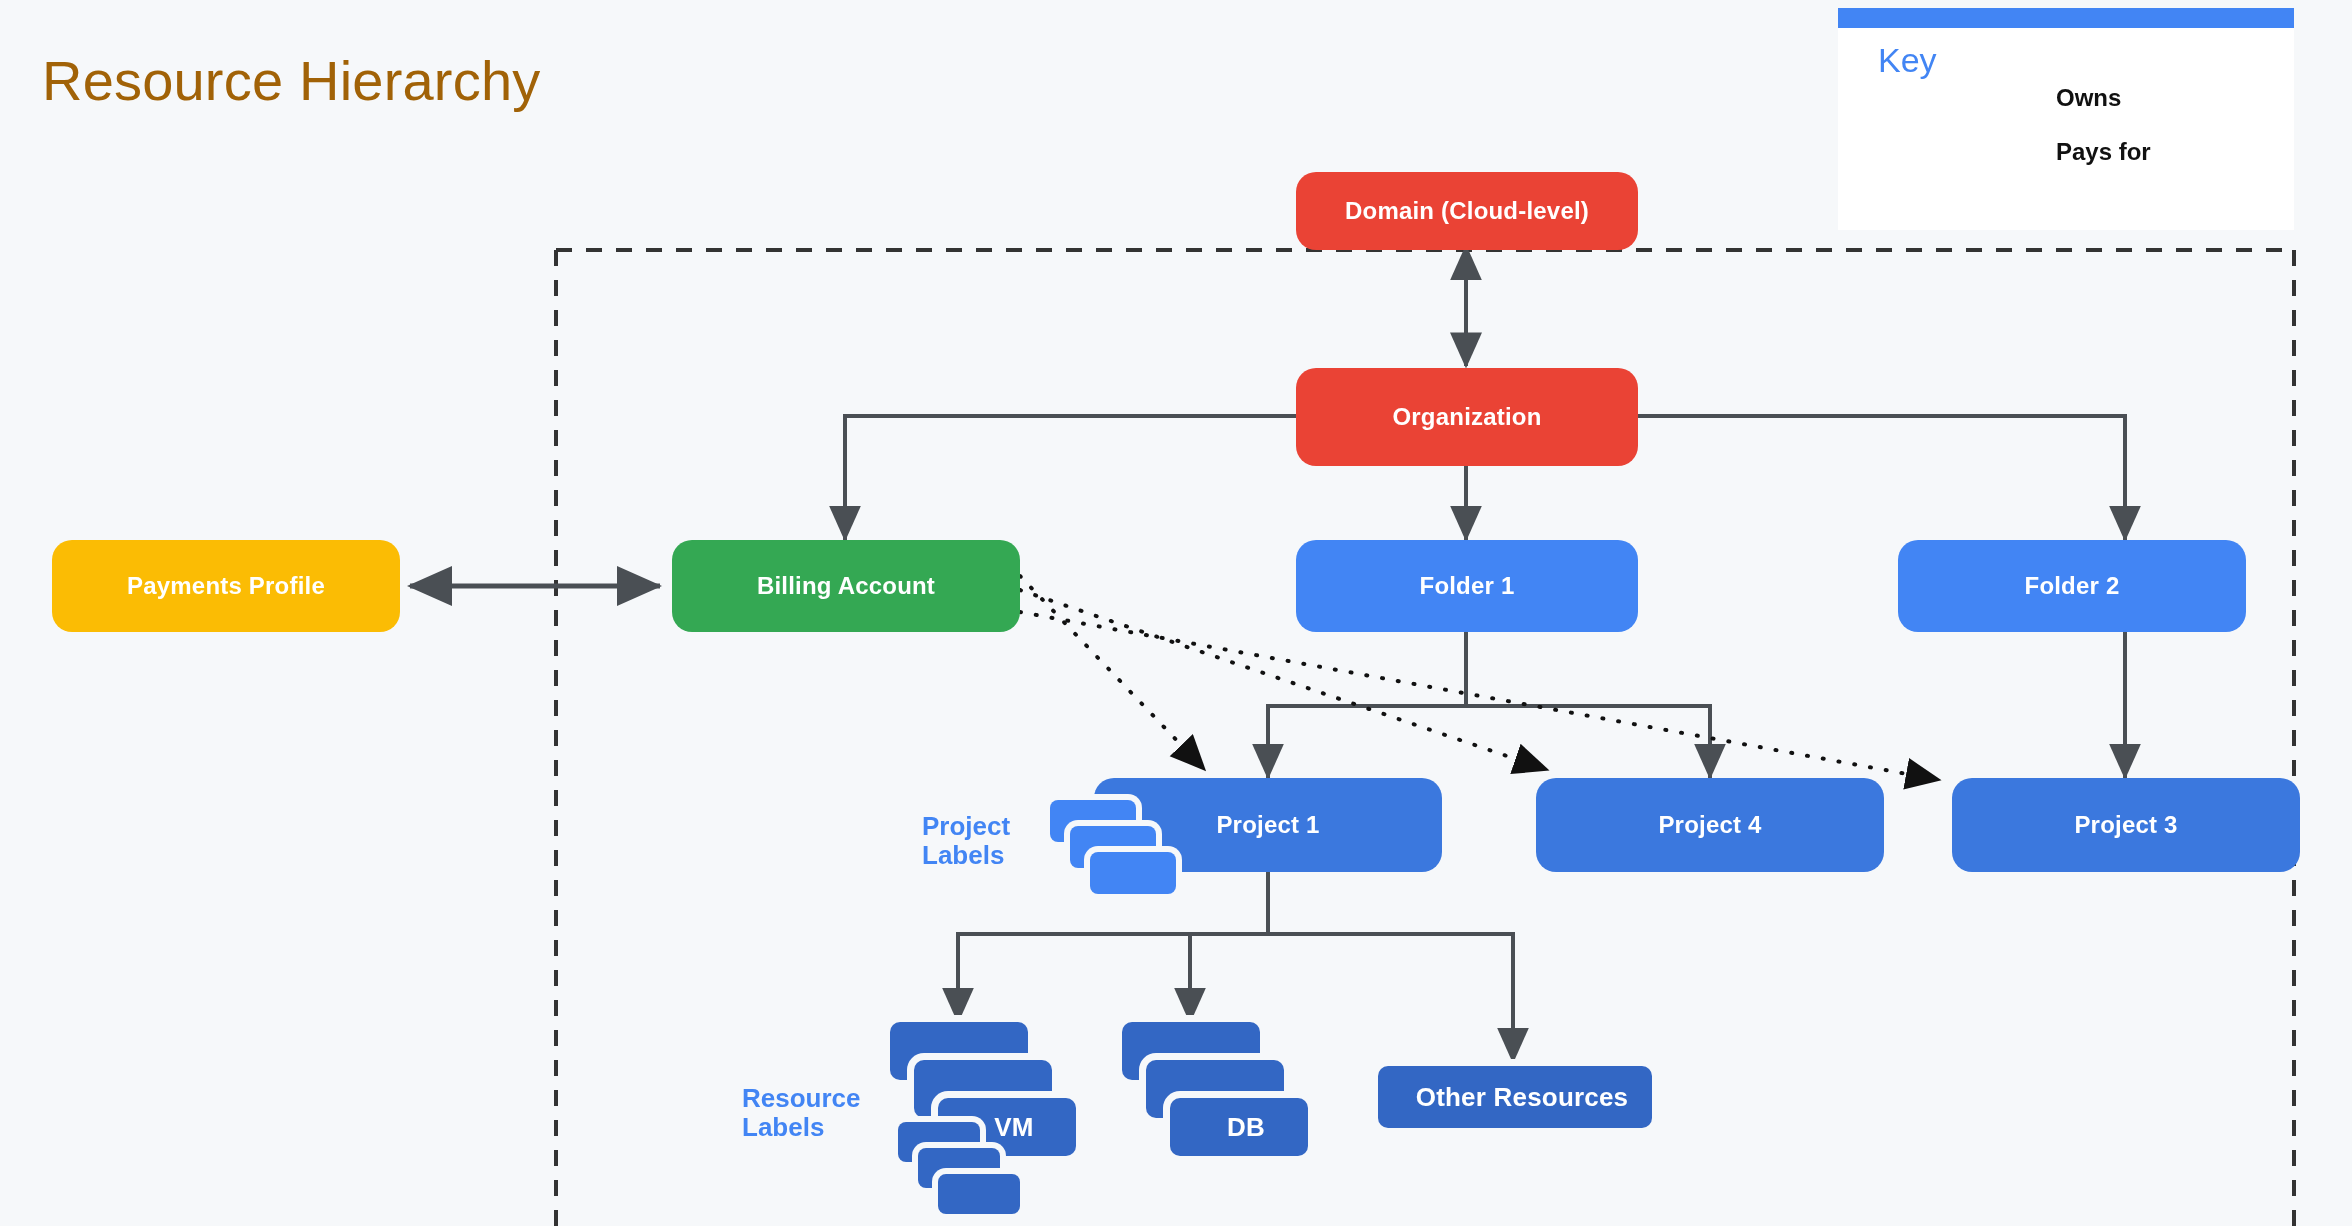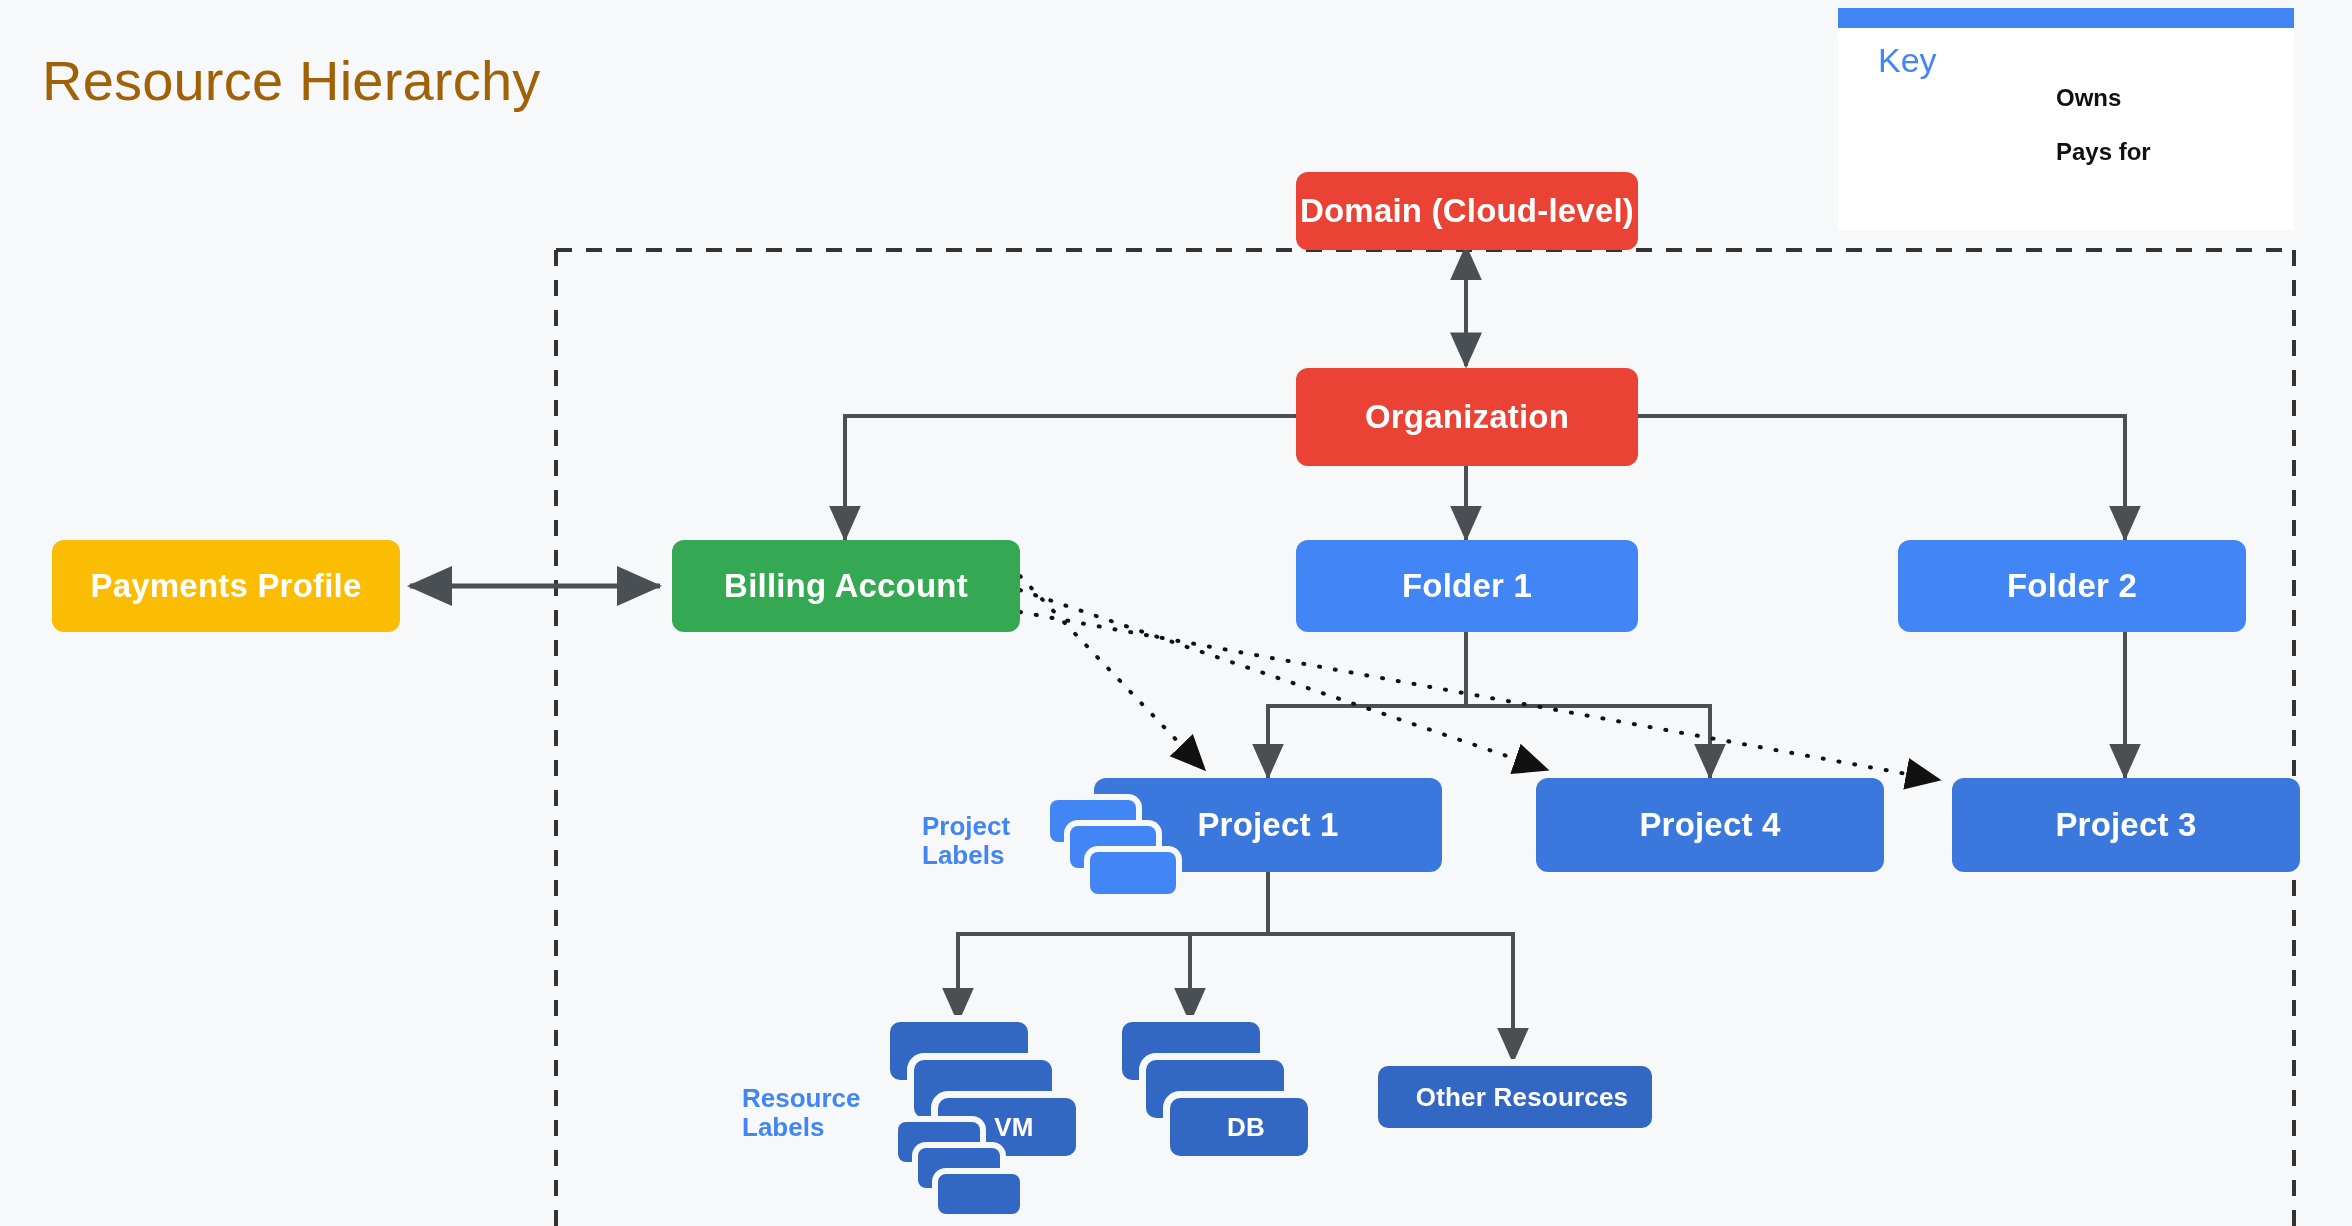--- a/index.html
+++ b/index.html
@@ -37,24 +37,24 @@
     color: #a16207;
     letter-spacing: 0.2px;
     white-space: nowrap;
   }
   
   .node {
     position: absolute;
     display: flex;
     align-items: center;
     justify-content: center;
-    border-radius: 12px;
+    border-radius: 20px;
     color: #ffffff;
     font-weight: bold;
-    font-size: 33px;
+    font-size: 24px;
     letter-spacing: 0.2px;
     box-sizing: border-box;
     text-align: center;
     white-space: nowrap;
     z-index: 5;
   }
   .node.red     { background: #ea4335; }
   .node.yellow  { background: #fbbc04; }
   .node.green   { background: #34a853; }
   .node.blue    { background: #4285f4; }

